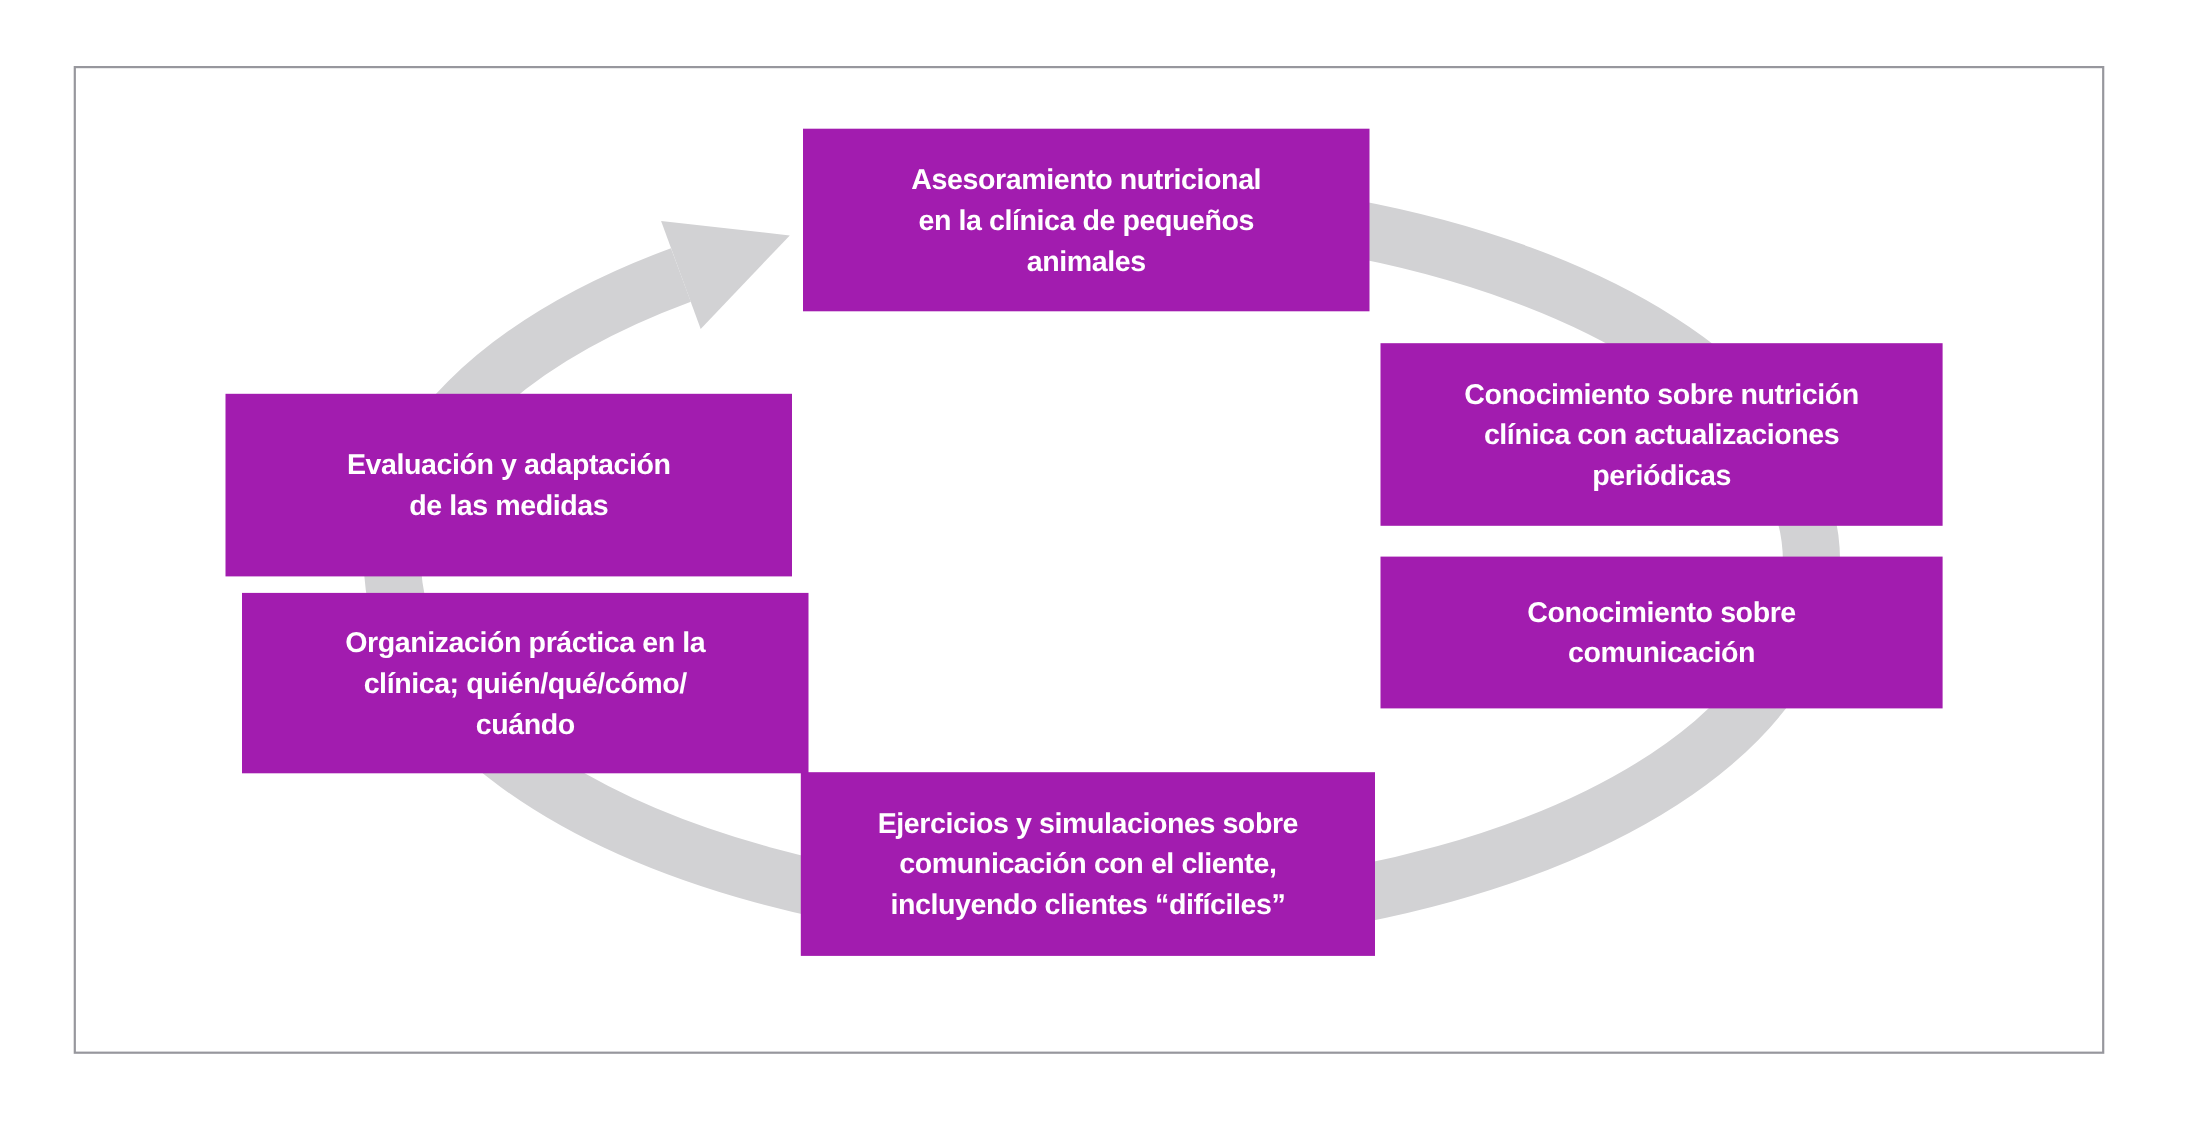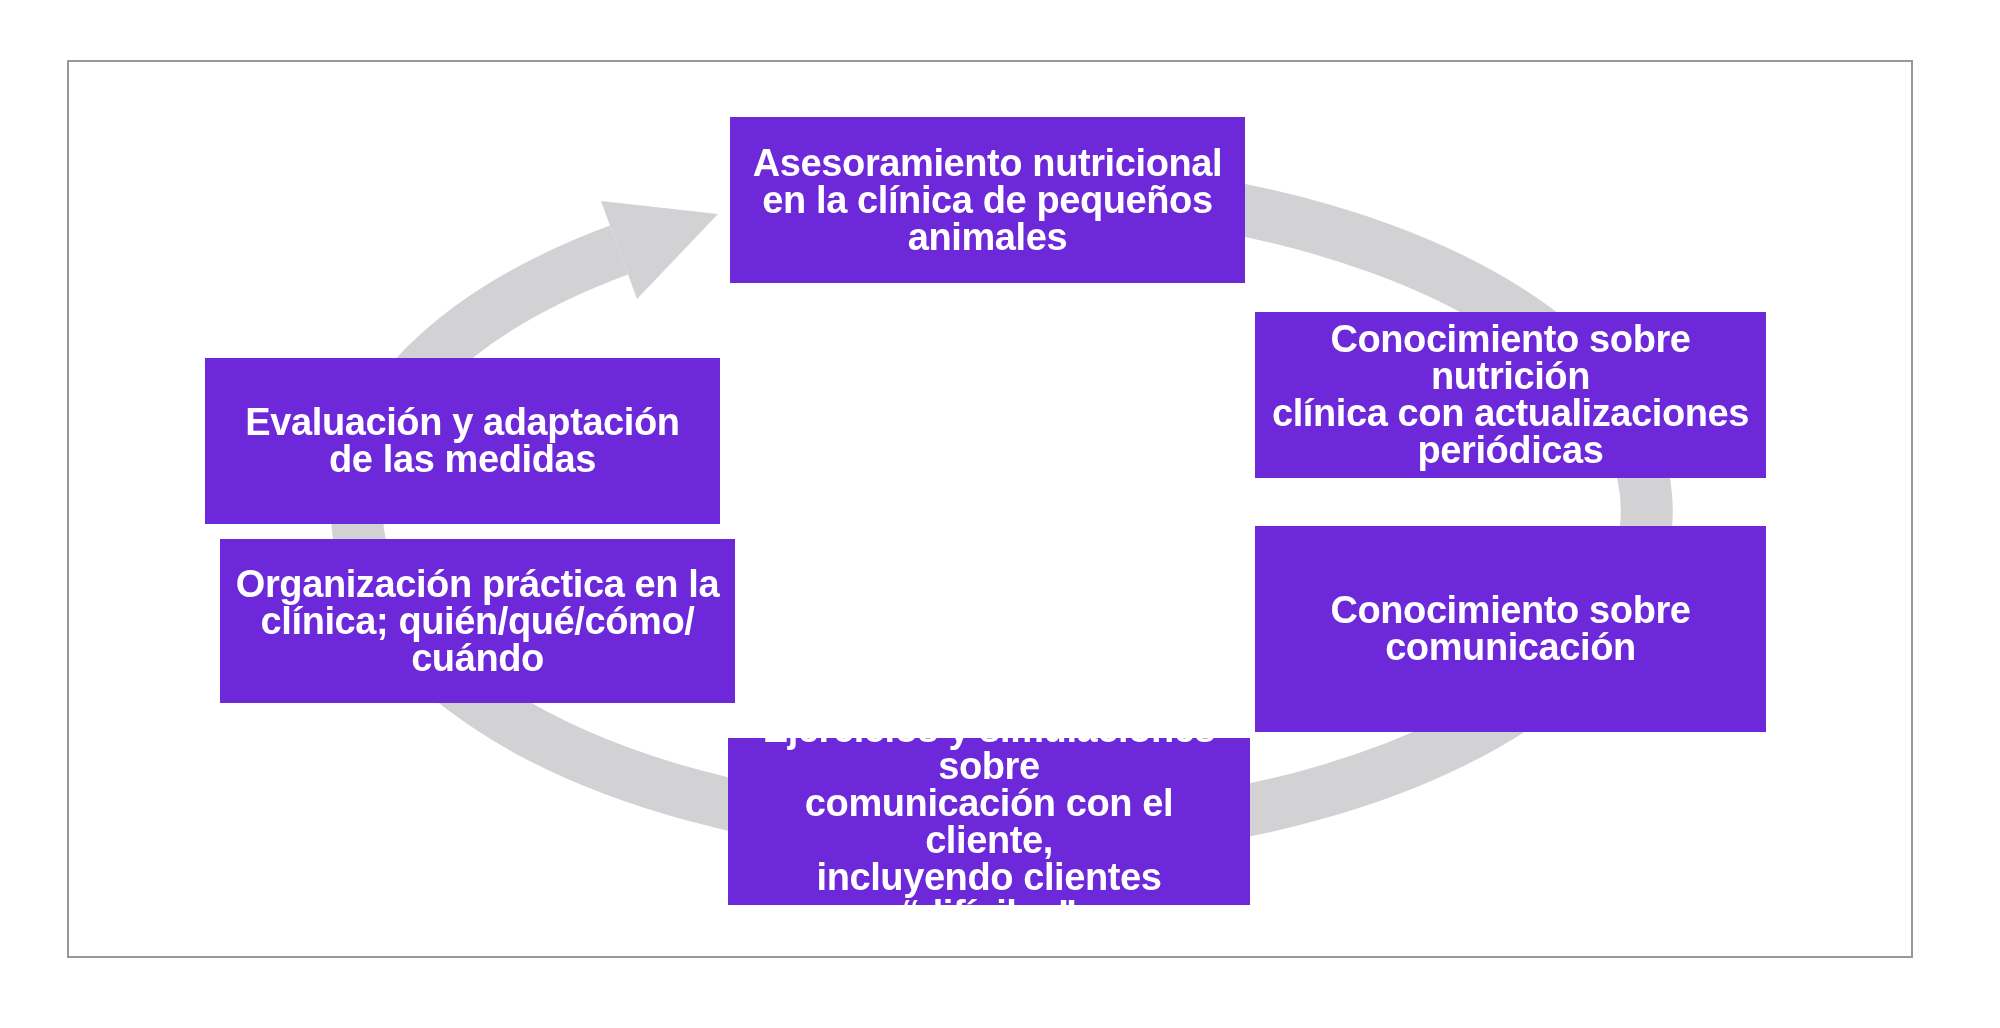--- a/index.html
+++ b/index.html
@@ -27,38 +27,38 @@
   }
   .cycle-svg {
     position: absolute;
     left: 0;
     top: 0;
     width: 2000px;
     height: 1028px;
   }
   .node {
     position: absolute;
-    background: #6d28d9;
+    background: #a21caf;
     color: #ffffff;
     display: flex;
     align-items: center;
     justify-content: center;
     text-align: center;
     font-weight: bold;
-    font-size: 38px;
+    font-size: 26px;
     line-height: 37px;
     letter-spacing: -0.4px;
     white-space: pre-line;
     box-sizing: border-box;
     padding: 6px 10px;
   }
   .node-top         { left: 730px;  top: 117px; width: 515px; height: 166px; }
   .node-right-upper { left: 1255px; top: 312px; width: 511px; height: 166px; }
-  .node-right-lower { left: 1255px; top: 526px; width: 511px; height: 206px; }
-  .node-bottom      { left: 728px;  top: 738px; width: 522px; height: 167px; }
+  .node-right-lower { left: 1255px; top: 506px; width: 511px; height: 138px; }
+  .node-bottom      { left: 728px;  top: 702px; width: 522px; height: 167px; }
   .node-left-lower  { left: 205px;  top: 539px; width: 515px; height: 164px; margin-left: 15px; }
   .node-left-upper  { left: 205px;  top: 322px; width: 515px; height: 166px; margin-top: 36px; }
 </style>
 </head>
 <body>
 
 <div class="canvas">
 
   <div class="frame"></div>
 

